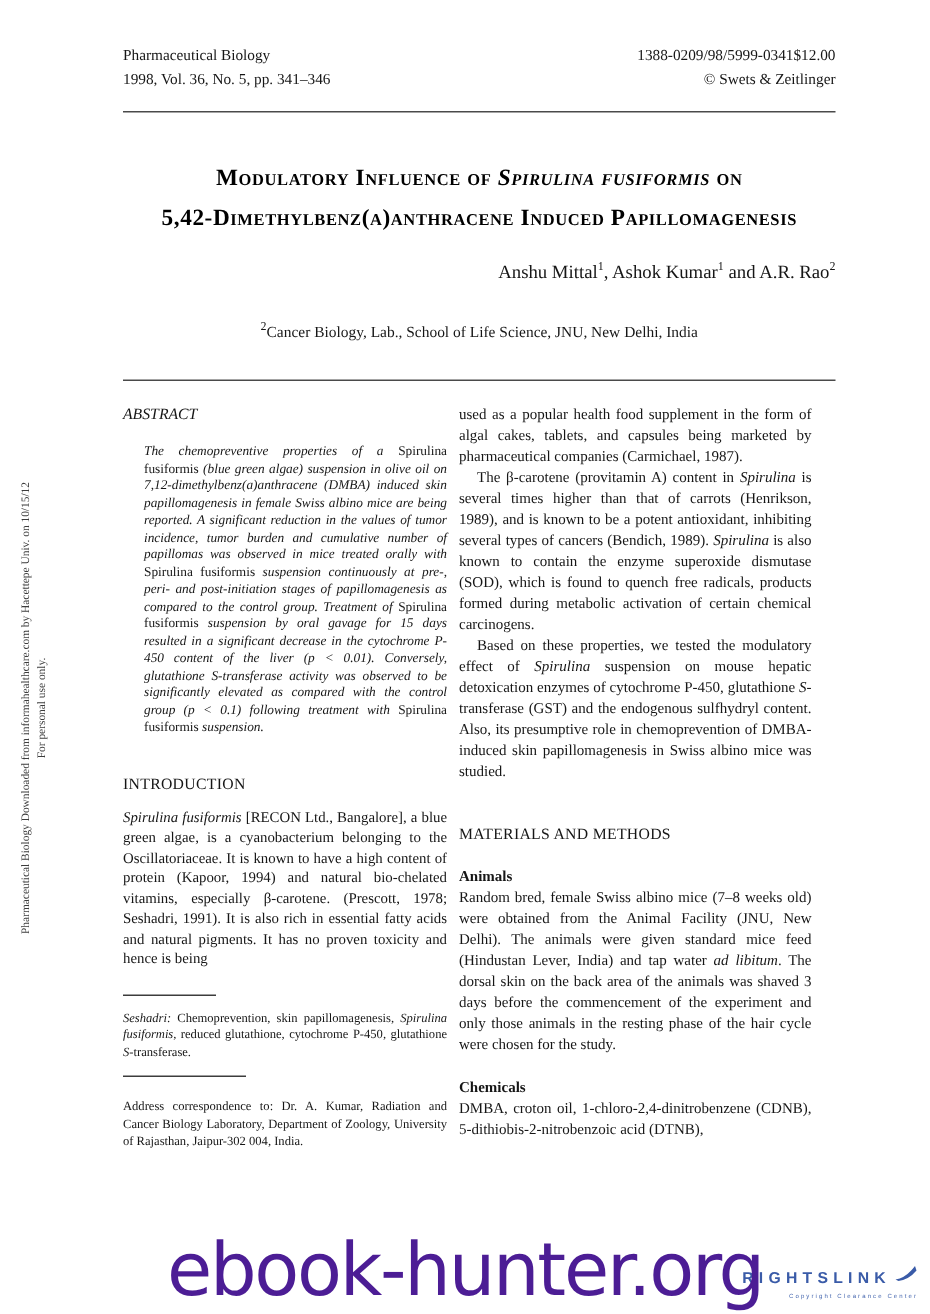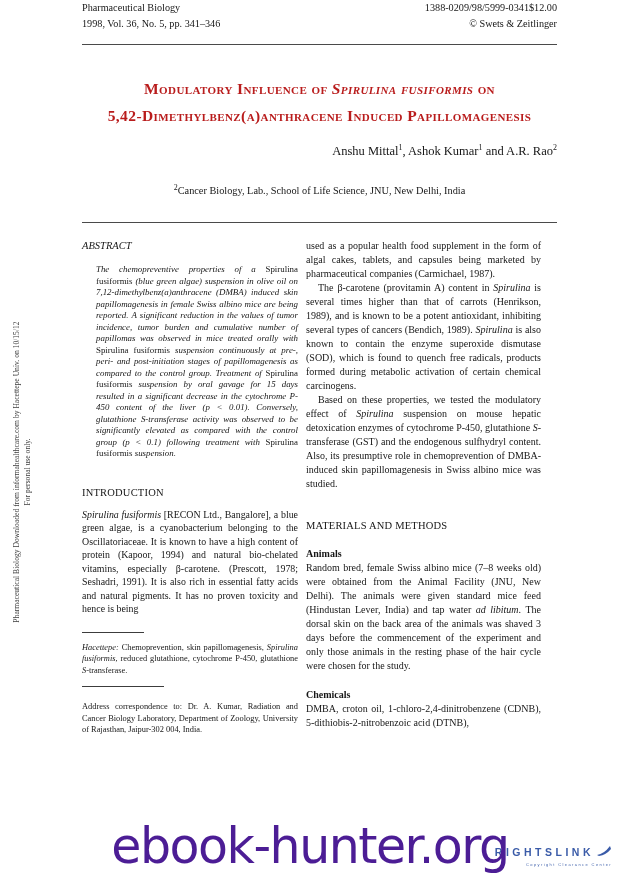--- a/index.html
+++ b/index.html
@@ -19,29 +19,29 @@
     position:absolute; left:2px; top:0; width:400px;
     transform-origin:0 0;
     transform: rotate(-90deg) translateX(-400px);
     text-align:center;
     font-size:7.6px; line-height:11px; color:#3c3c3c;
     white-space:nowrap;
   }
 
   .content { margin:0 63px 0 82px; }
 
-  .header { display:flex; justify-content:space-between; 
+  .header { display:flex; justify-content:space-between; padding-top:30px;
             font-size:10.2px; line-height:16px; }
   .header .right { text-align:right; }
 
   .rule { border:none; border-top:1.2px solid #4a4a4a; margin:12px 0 0 0; }
 
   .title { text-align:center; margin:30px 4px 0;
            font-size:15.5px; font-weight:bold; font-variant:small-caps;
-           line-height:27px; letter-spacing:0.4px; color:#b91c1c; }
+           line-height:27px; letter-spacing:0.4px; color:#000000; }
 
   .authors { text-align:right; margin-top:14px; font-size:12.5px; }
   .authors sup, .affils sup { font-size:8px; }
 
   .affils { text-align:center; margin-top:21px; font-size:10.3px; line-height:15.5px; }
 
   .rule2 { border:none; border-top:1.2px solid #4a4a4a; margin:23px 0 0 0; }
 
   .columns { display:flex; gap:8px; margin-top:16px; }
   .col-left  { width:216px; }
@@ -127,21 +127,21 @@
     <div class="columns">
 
       <div class="col-left">
         <div class="abstract-heading">ABSTRACT</div>
         <div class="abstract-body">The chemopreventive properties of a <span class="rm">Spirulina fusiformis</span> (blue green algae) suspension in olive oil on 7,12-dimethylbenz(a)anthracene (DMBA) induced skin papillomagenesis in female Swiss albino mice are being reported. A significant reduction in the values of tumor incidence, tumor burden and cumulative number of papillomas was observed in mice treated orally with <span class="rm">Spirulina fusiformis</span> suspension continuously at pre-, peri- and post-initiation stages of papillomagenesis as compared to the control group. Treatment of <span class="rm">Spirulina fusiformis</span> suspension by oral gavage for 15 days resulted in a significant decrease in the cytochrome P-450 content of the liver (p &lt; 0.01). Conversely, glutathione S-transferase activity was observed to be significantly elevated as compared with the control group (p &lt; 0.1) following treatment with <span class="rm">Spirulina fusiformis</span> suspension.</div>
 
         <div class="section-heading intro-heading">INTRODUCTION</div>
         <div class="lc-text"><i>Spirulina fusiformis</i> [RECON Ltd., Bangalore], a blue green algae, is a cyanobacterium belonging to the Oscillatoriaceae. It is known to have a high content of protein (Kapoor, 1994) and natural bio-chelated vitamins, especially β-carotene. (Prescott, 1978; Seshadri, 1991). It is also rich in essential fatty acids and natural pigments. It has no proven toxicity and hence is being</div>
 
         <hr class="fn-rule">
-        <div class="small-note"><i>Hacettepe:</i> Chemoprevention, skin papillomagenesis, <i>Spirulina fusiformis</i>, reduced glutathione, cytochrome P-450, glutathione <i>S</i>-transferase.</div>
+        <div class="small-note"><i>Seshadri:</i> Chemoprevention, skin papillomagenesis, <i>Spirulina fusiformis</i>, reduced glutathione, cytochrome P-450, glutathione <i>S</i>-transferase.</div>
 
         <hr class="fn-rule fn-rule-2">
         <div class="small-note address">Address correspondence to: Dr. A. Kumar, Radiation and Cancer Biology Laboratory, Department of Zoology, University of Rajasthan, Jaipur-302 004, India.</div>
       </div>
 
       <div class="col-right">
         <p class="rc-text">used as a popular health food supplement in the form of algal cakes, tablets, and capsules being marketed by pharmaceutical companies (Carmichael, 1987).</p>
         <p class="rc-text indent">The β-carotene (provitamin A) content in <i>Spirulina</i> is several times higher than that of carrots (Henrikson, 1989), and is known to be a potent antioxidant, inhibiting several types of cancers (Bendich, 1989). <i>Spirulina</i> is also known to contain the enzyme superoxide dismutase (SOD), which is found to quench free radicals, products formed during metabolic activation of certain chemical carcinogens.</p>
         <p class="rc-text indent">Based on these properties, we tested the modulatory effect of <i>Spirulina</i> suspension on mouse hepatic detoxication enzymes of cytochrome P-450, glutathione <i>S</i>-transferase (GST) and the endogenous sulfhydryl content. Also, its presumptive role in chemoprevention of DMBA-induced skin papillomagenesis in Swiss albino mice was studied.</p>
 

